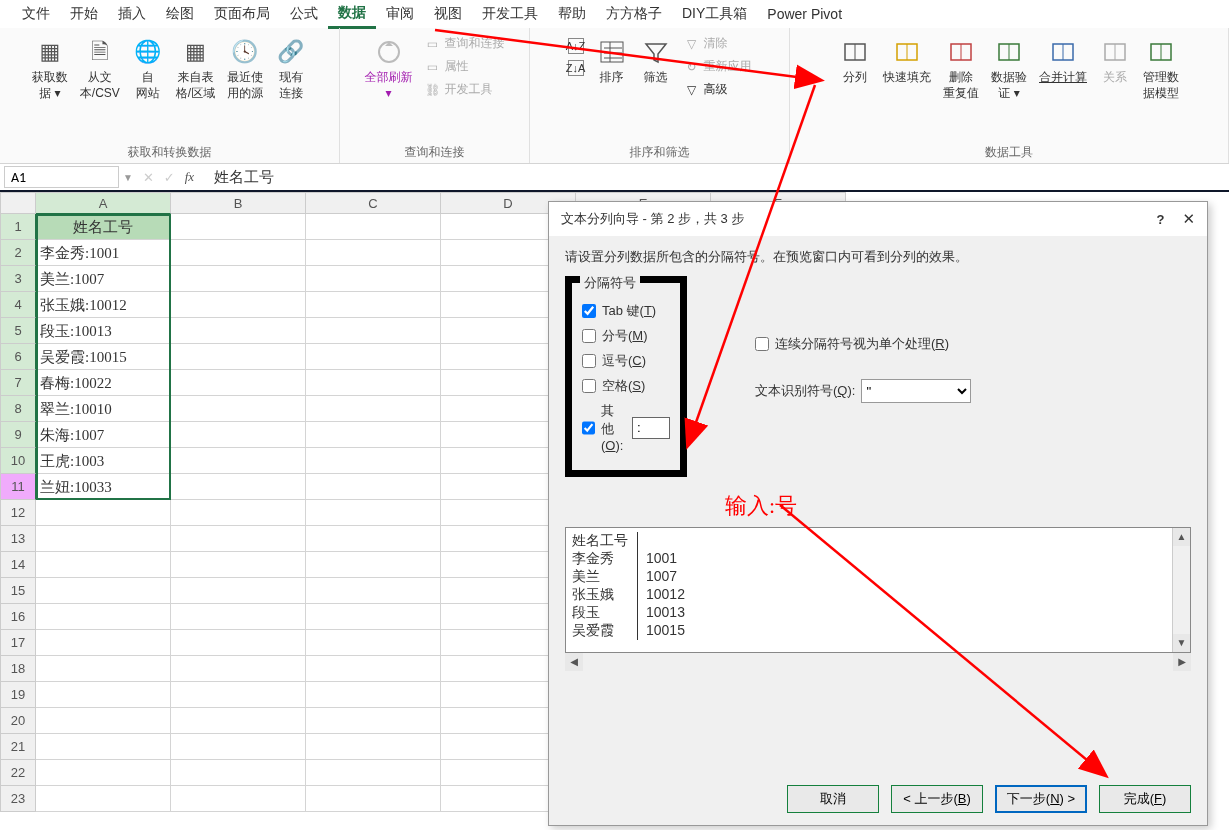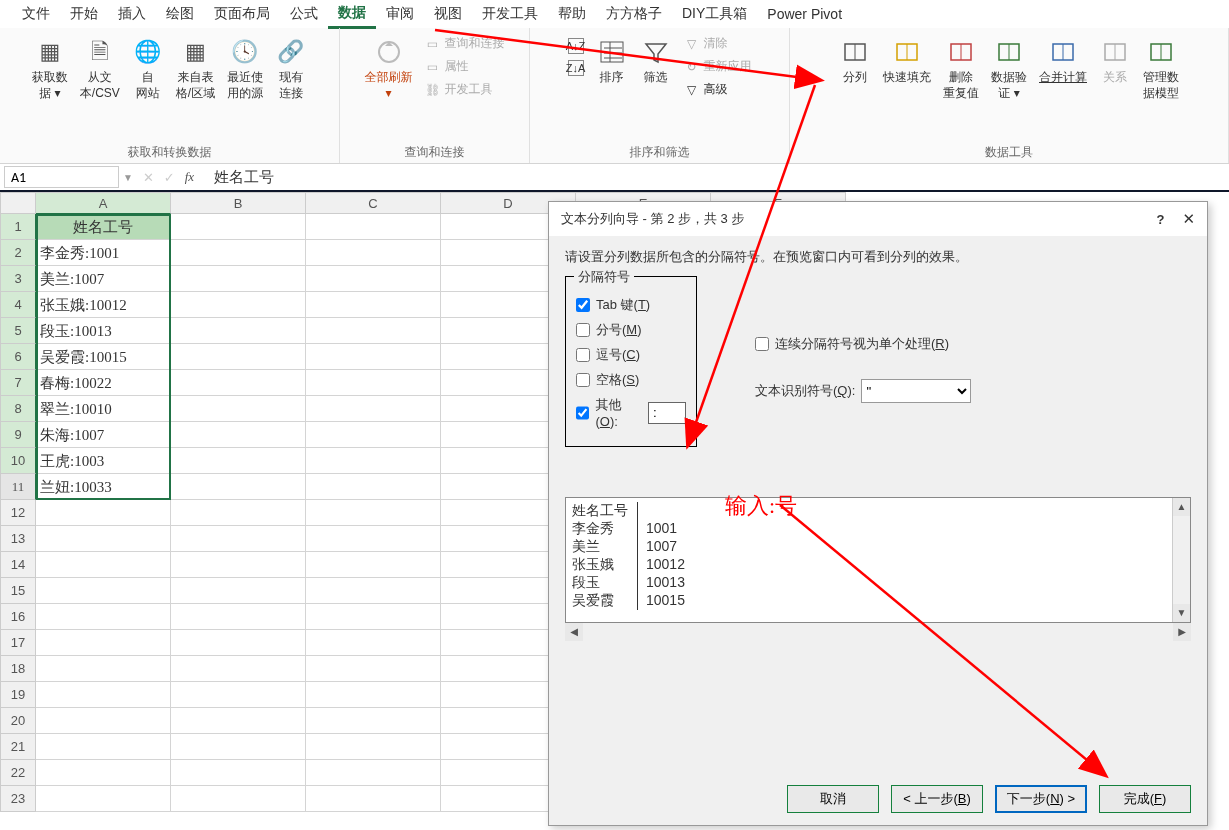--- a/index.html
+++ b/index.html
@@ -32,21 +32,21 @@
 .col-hdr:first-child { background: #d4ead4; border-bottom-color: #217346; }
 .cells { }
 .cell-row { display: flex; }
 .cell { width: 135px; height: 26px; border-right: 1px solid #d4d4d4; border-bottom: 1px solid #d4d4d4; padding: 0 4px; font-size: 15px; font-family: "SimSun"; line-height: 26px; overflow: hidden; white-space: nowrap; }
 .cell.header-cell { background: #b7dbb7; text-align: center; font-weight: normal; }
 .sel-outline { position: absolute; border: 2px solid #217346; pointer-events: none; }
 .dialog { position: absolute; left: 548px; top: 201px; width: 660px; height: 625px; background: #f0f0f0; border: 1px solid #999; box-shadow: 3px 3px 8px rgba(0,0,0,.2); z-index: 100; display: flex; flex-direction: column; }
 .dialog-title { display: flex; align-items: center; justify-content: space-between; padding: 8px 12px; font-size: 13px; background: #fff; }
 .dialog-title-controls { display: flex; gap: 18px; align-items: center; }
 .dialog-body { padding: 12px 16px; flex: 1; font-size: 13px; display: flex; flex-direction: column; }
-.fieldset { border: 1px solid #000000; padding: 12px 10px 10px; margin-top: 10px; position: relative; width: 132px; }
+.fieldset { border: 7px solid #000000; padding: 12px 10px 10px; margin-top: 10px; position: relative; width: 122px; }
 .fieldset .legend { position: absolute; top: -9px; left: 8px; background: #f0f0f0; padding: 0 4px; font-size: 13px; }
 .cb-row { display: flex; align-items: center; gap: 6px; margin: 7px 0; font-size: 13px; }
 .cb-row input[type=checkbox] { width: 14px; height: 14px; }
 .side-opts { position: absolute; left: 190px; top: 62px; }
 .side-opts .cb-row { margin-bottom: 26px; }
 .text-qual { display: flex; align-items: center; gap: 6px; margin-top: 19px; }
 .text-qual select { width: 110px; height: 24px; background: #fff; border: 1px solid #999; }
 .other-input { width: 38px; height: 22px; border: 1px solid #666; background: #fff; padding: 0 4px; }
 .preview-section { margin-top: 40px; }
 .preview-box { border: 1px solid #888; background: #fff; height: 126px; margin-top: 10px; padding: 4px; font-family: "SimSun", monospace; font-size: 14px; overflow: hidden; position: relative; }
@@ -115,21 +115,21 @@
         <div class="ribbon-btn">
           <span class="icon" style="font-size:22px;color:#555">🔗</span>
           <span style="white-space:pre">现有
 连接</span>
         </div>
       </div>
     <div class="ribbon-group-label">获取和转换数据</div>
   </div>
   <div class="ribbon-group" style="width:190px">
     <div class="ribbon-group-items">
-      <div class="ribbon-btn" style="color:#c2410c">
+      <div class="ribbon-btn" style="color:#a21caf">
         <span class="icon">
             <svg width="28" height="28">
               <circle cx="14" cy="14" r="10" fill="none" stroke="#bbb" stroke-width="2"></circle>
               <path d="M14 4 L10 8 L18 8 Z" fill="#bbb"></path>
             </svg>
           </span>
         <span style="white-space:pre">全部刷新
 ▾</span>
       </div>
       <div class="ribbon-small-list">
@@ -280,21 +280,21 @@
         <div class="row-hdr" style="background: rgb(212, 234, 212); border-right-color: rgb(33, 115, 70);">1</div>
         <div class="row-hdr" style="background: rgb(212, 234, 212); border-right-color: rgb(33, 115, 70);">2</div>
         <div class="row-hdr" style="background: rgb(212, 234, 212); border-right-color: rgb(33, 115, 70);">3</div>
         <div class="row-hdr" style="background: rgb(212, 234, 212); border-right-color: rgb(33, 115, 70);">4</div>
         <div class="row-hdr" style="background: rgb(212, 234, 212); border-right-color: rgb(33, 115, 70);">5</div>
         <div class="row-hdr" style="background: rgb(212, 234, 212); border-right-color: rgb(33, 115, 70);">6</div>
         <div class="row-hdr" style="background: rgb(212, 234, 212); border-right-color: rgb(33, 115, 70);">7</div>
         <div class="row-hdr" style="background: rgb(212, 234, 212); border-right-color: rgb(33, 115, 70);">8</div>
         <div class="row-hdr" style="background: rgb(212, 234, 212); border-right-color: rgb(33, 115, 70);">9</div>
         <div class="row-hdr" style="background: rgb(212, 234, 212); border-right-color: rgb(33, 115, 70);">10</div>
-        <div class="row-hdr" style="background: #e5e5e5; border-right-color: rgb(33, 115, 70); font-family: Liberation Serif, serif;">11</div>
+        <div class="row-hdr" style="background: #f0abfc; border-right-color: rgb(33, 115, 70);">11</div>
         <div class="row-hdr">12</div>
         <div class="row-hdr">13</div>
         <div class="row-hdr">14</div>
         <div class="row-hdr">15</div>
         <div class="row-hdr">16</div>
         <div class="row-hdr">17</div>
         <div class="row-hdr">18</div>
         <div class="row-hdr">19</div>
         <div class="row-hdr">20</div>
         <div class="row-hdr">21</div>

